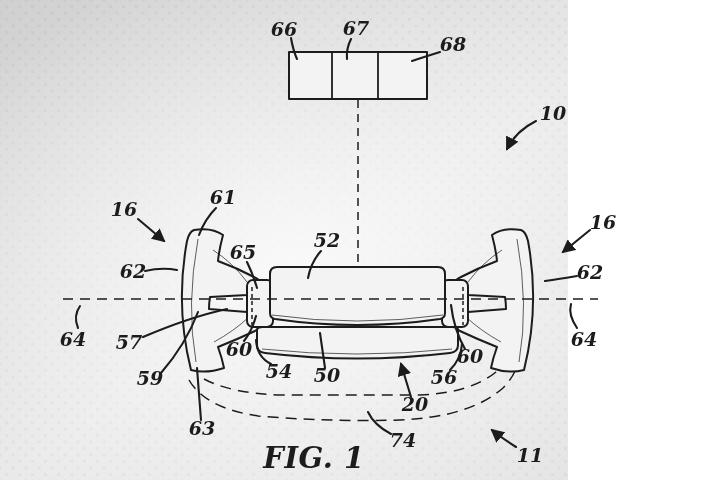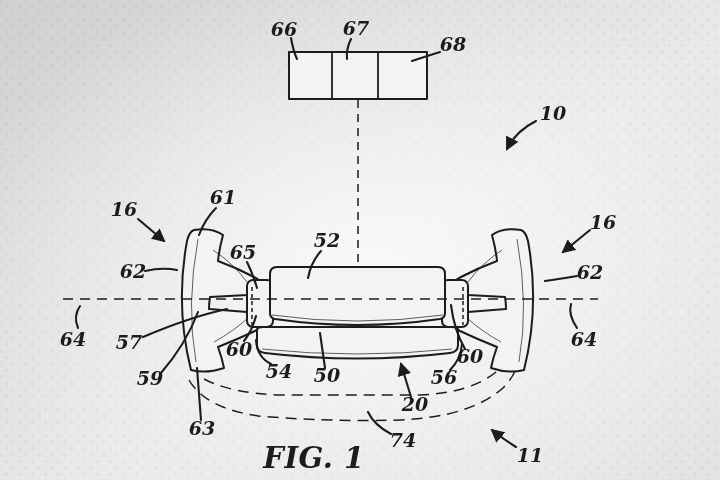--- a/index.html
+++ b/index.html
@@ -1,18 +1,18 @@
 <!DOCTYPE html>
 <html style="--ink: #1c1c1c; --paper: #f3f3f3;"><head>
 <meta charset="utf-8">
 <style>
   html,body{margin:0;padding:0;}
   body{width:720px;height:480px;overflow:hidden;}
   .stage{
-    position:relative;width:720px;height:480px;
+    position:relative;width:568px;height:480px;
     background-color:#e2e2e2;
     background-image:
       radial-gradient(ellipse 430px 300px at 52% 56%, rgba(250,250,250,.95), rgba(250,250,250,0) 100%),
       radial-gradient(rgba(110,110,110,.08) 1.5px, transparent 1.7px),
       radial-gradient(rgba(110,110,110,.08) 1.5px, transparent 1.7px),
       linear-gradient(145deg,#d0d0d0 0%,#e9e9e9 55%,#e3e3e3 100%);
     background-size:auto,13px 13px,13px 13px,auto;
     background-position:0 0,0 0,6.5px 6.5px,0 0;
   }
   svg{position:absolute;left:0;top:0;}

